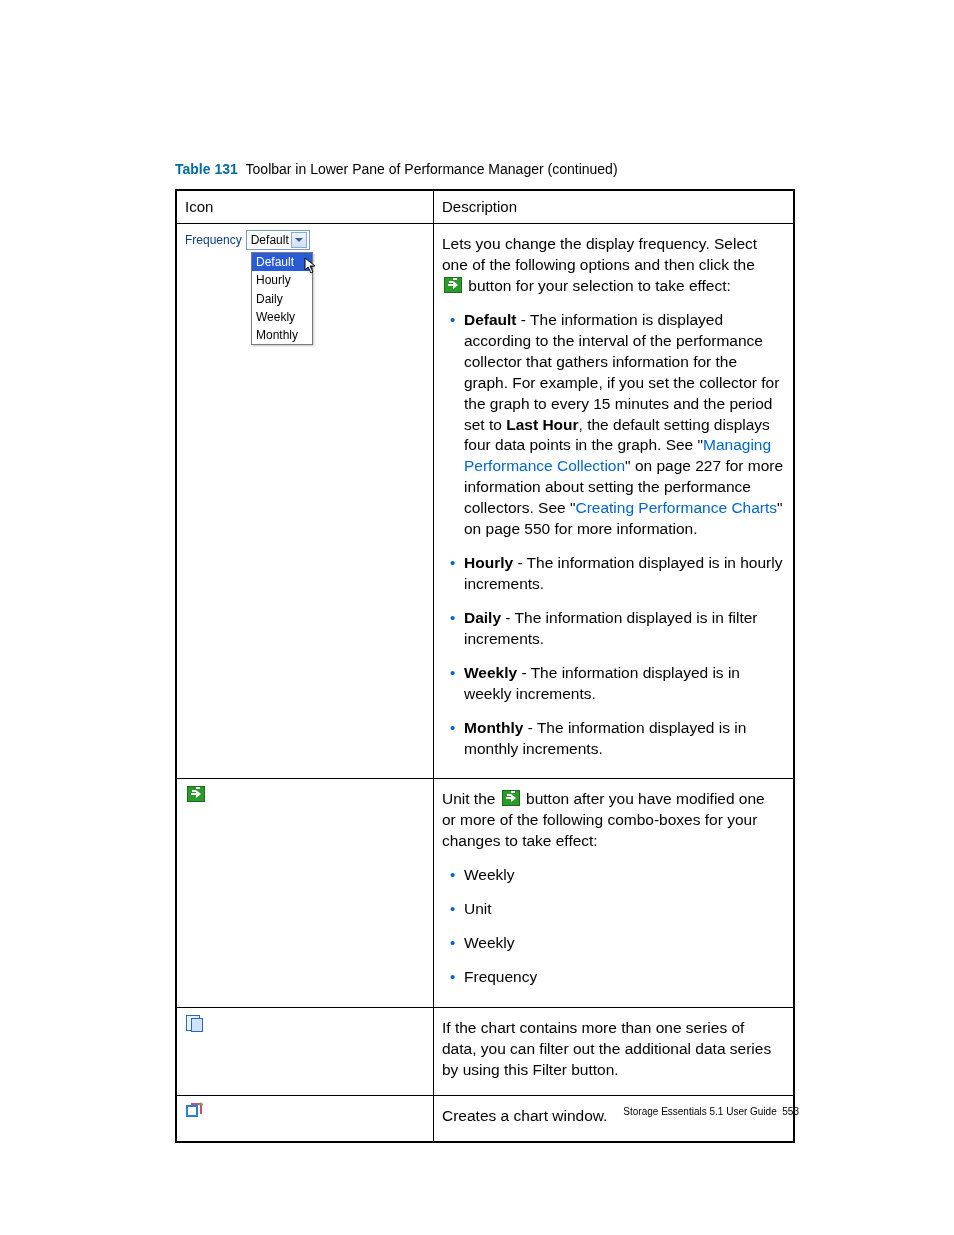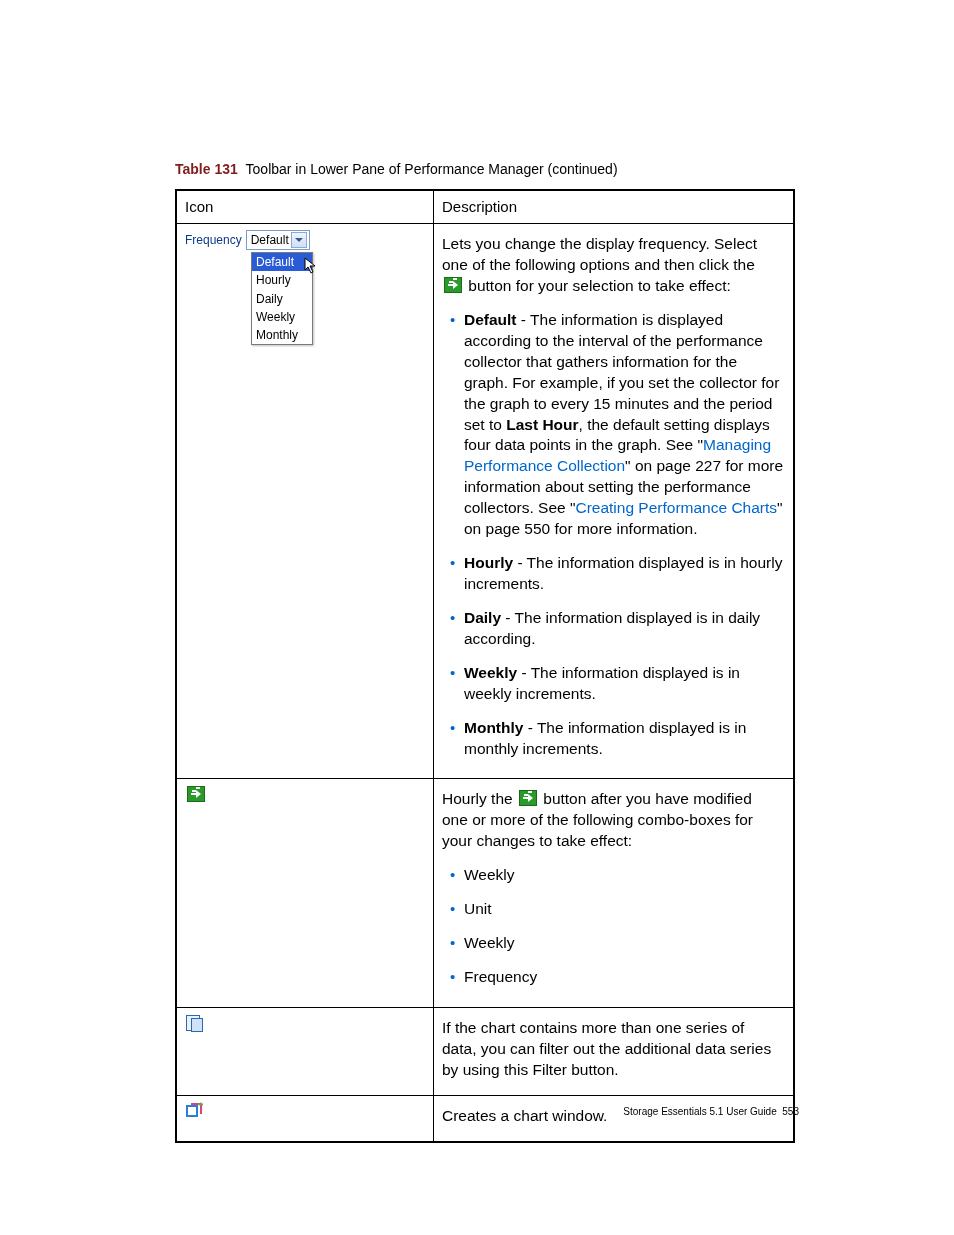--- a/index.html
+++ b/index.html
@@ -19,21 +19,21 @@
     position: absolute;
     left: 175px;
     top: 160px;
     width: 620px;
   }
   .caption {
     font-size: 14px;
     margin-bottom: 10px;
   }
   .caption .tlabel {
-    color: #7f1d1d;
+    color: #0369a1;
     font-weight: 600;
   }
   table.main {
     border-collapse: collapse;
     width: 100%;
     border: 2px solid #000;
   }
   table.main > tbody > tr > th,
   table.main > tbody > tr > td {
     border: 1px solid #000;
@@ -214,35 +214,35 @@
         <p>
           <span>Lets you change the display frequency. Select one of the following options and then click the </span><span class="go-icon"><svg viewBox="0 0 16 14">
                   <path d="M3 6 h5 v-3 l5 4 -5 4 v-3 h-5 z" fill="#fff"></path>
                 </svg></span><span> button for your selection to take effect:</span>
         </p>
         <ul>
           <li>
             <b>Default</b><span> - The information is displayed according to the interval of the performance collector that gathers information for the graph. For example, if you set the collector for the graph to every 15 minutes and the period set to </span><b>Last Hour</b><span>, the default setting displays four data points in the graph. See "</span><a class="doclink" href="#">Managing Performance Collection</a><span>" on page 227 for more information about setting the performance collectors. See "</span><a class="doclink" href="#">Creating Performance Charts</a><span>" on page 550 for more information.</span>
           </li>
           <li><b>Hourly</b><span> - The information displayed is in hourly increments.</span></li>
-          <li><b>Daily</b><span> - The information displayed is in daily according.</span></li>
+          <li><b>Daily</b><span> - The information displayed is in filter increments.</span></li>
           <li><b>Weekly</b><span> - The information displayed is in weekly increments.</span></li>
           <li><b>Monthly</b><span> - The information displayed is in monthly increments.</span></li>
         </ul>
       </td>
     </tr>
 
     <tr>
       <td>
         <span class="go-icon"><svg viewBox="0 0 16 14">
                 <path d="M3 6 h5 v-3 l5 4 -5 4 v-3 h-5 z" fill="#fff"></path>
               </svg></span>
       </td>
       <td class="desc">
-        <p><span>Hourly the </span><span class="go-icon"><svg viewBox="0 0 16 14">
+        <p><span>Unit the </span><span class="go-icon"><svg viewBox="0 0 16 14">
                   <path d="M3 6 h5 v-3 l5 4 -5 4 v-3 h-5 z" fill="#fff"></path>
                 </svg></span><span> button after you have modified one or more of the following combo-boxes for your changes to take effect:</span></p>
         <ul>
           <li>Weekly</li>
           <li>Unit</li>
           <li>Weekly</li>
           <li>Frequency</li>
         </ul>
       </td>
     </tr>

